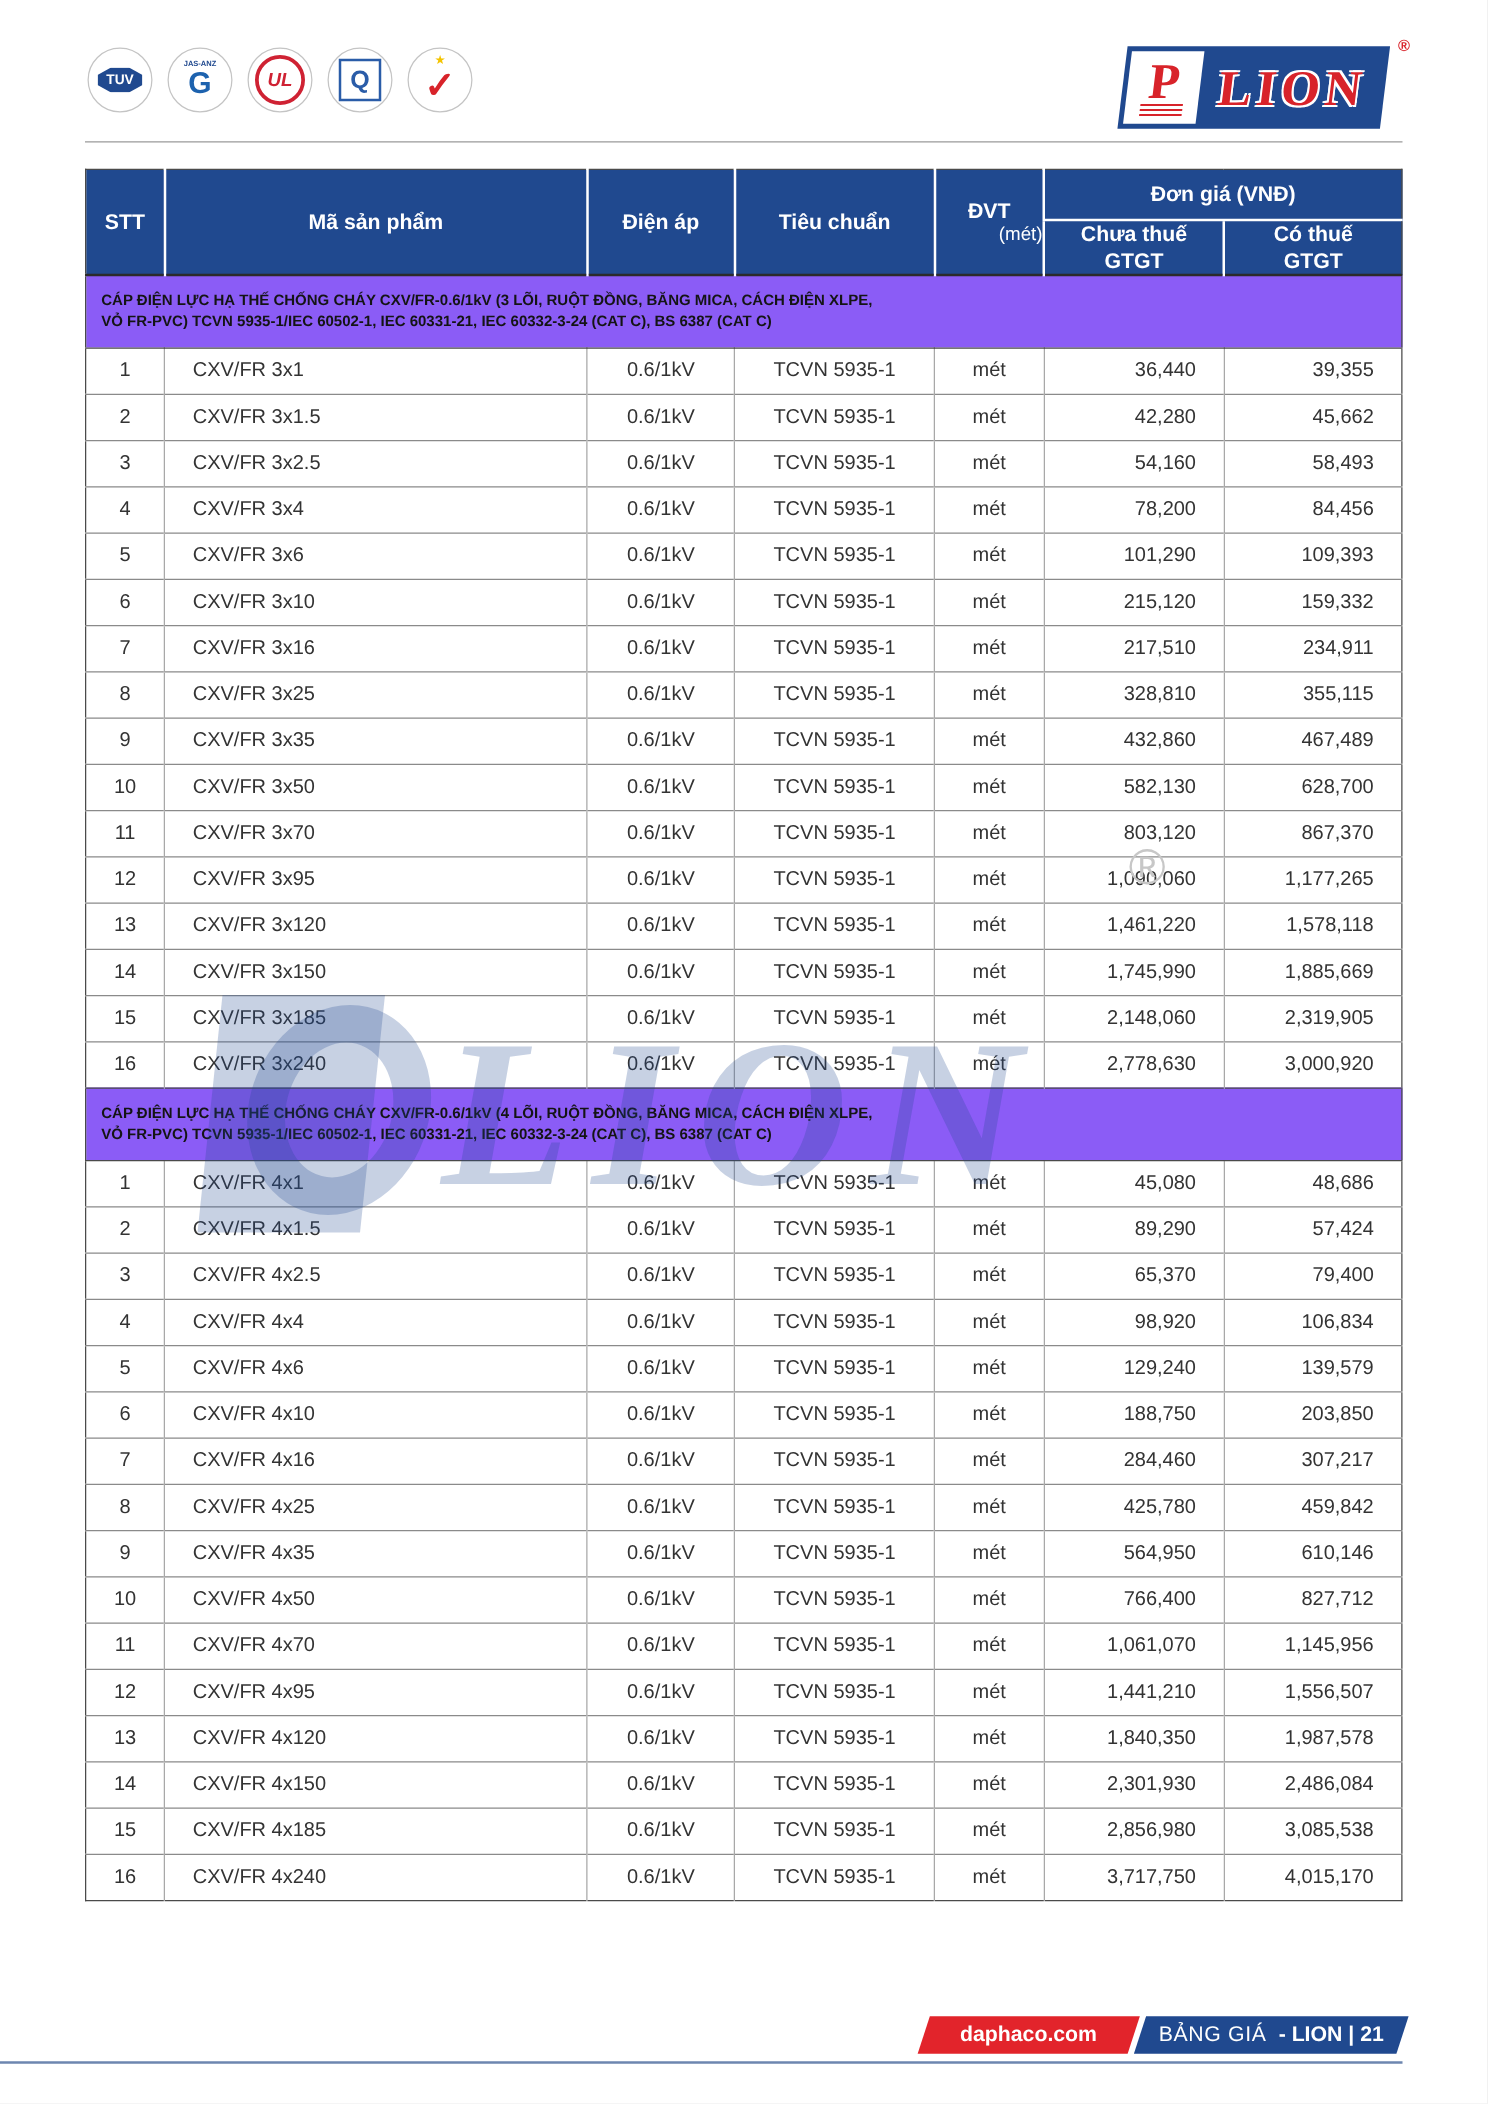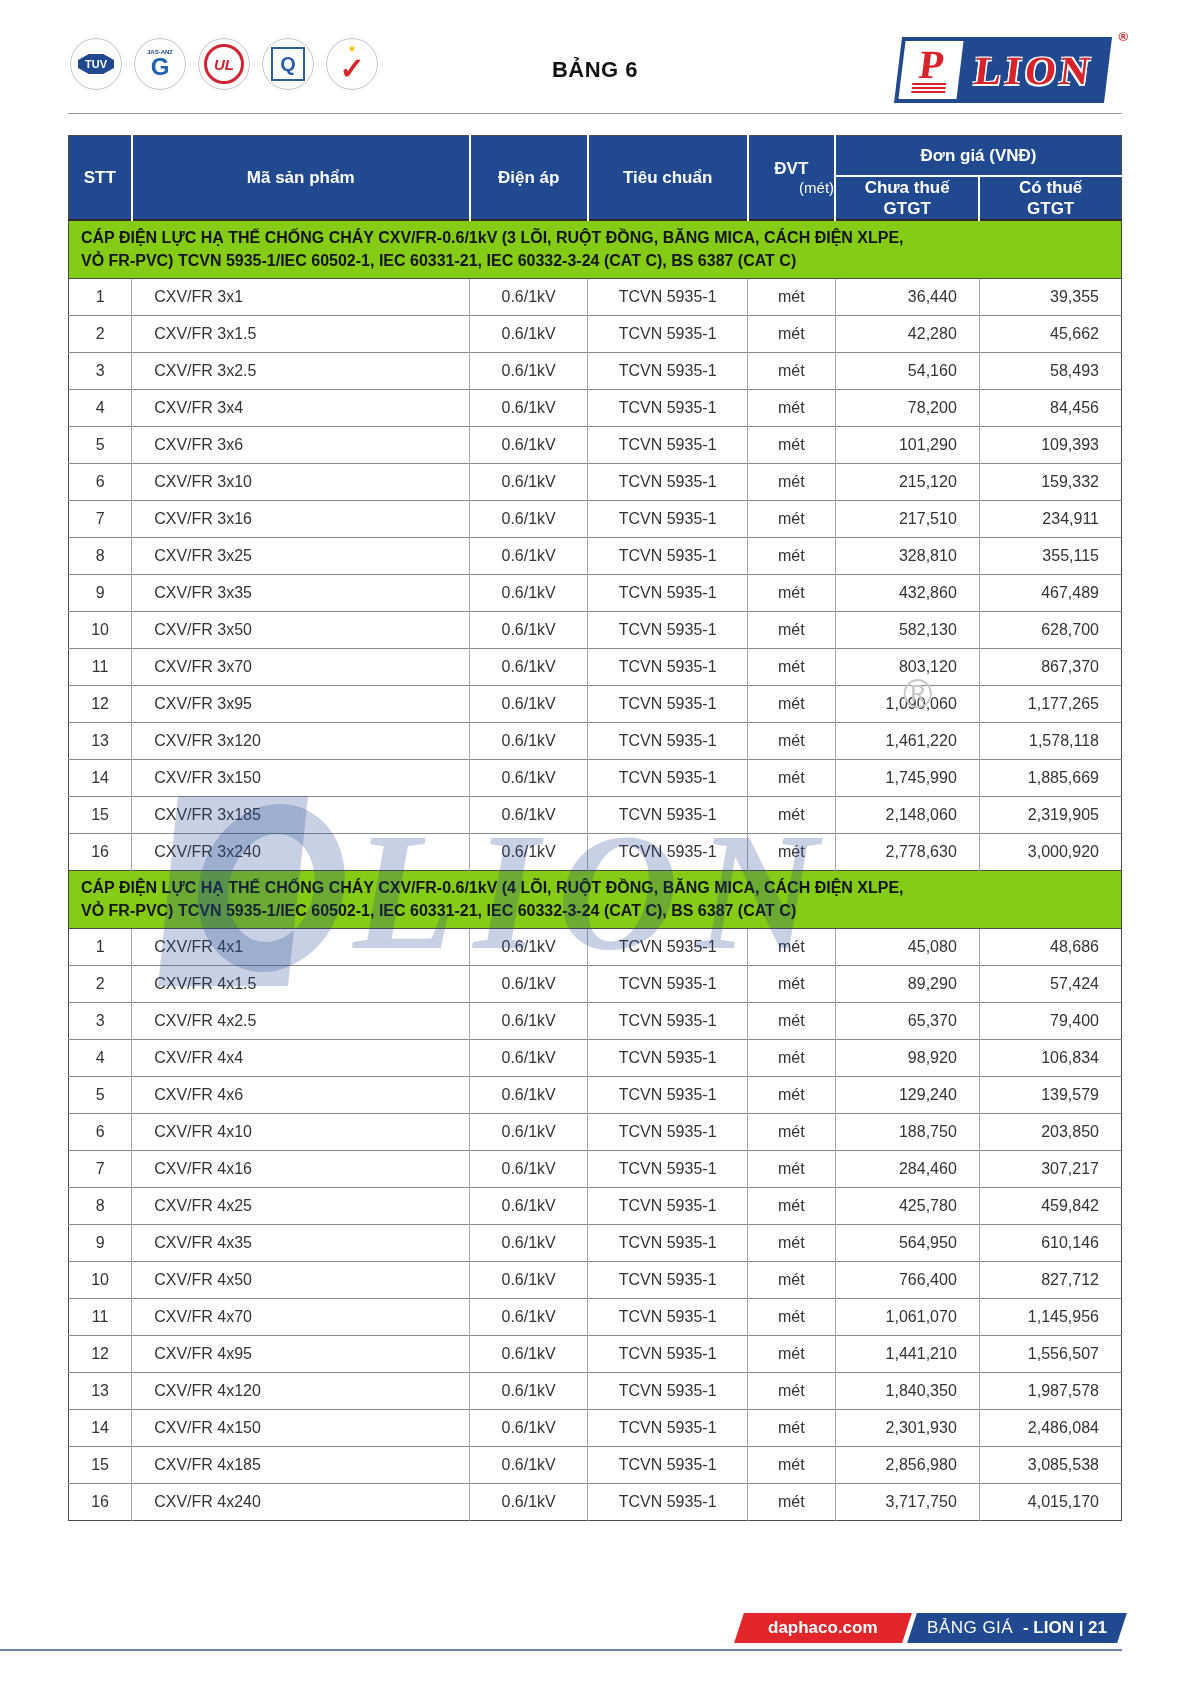--- a/index.html
+++ b/index.html
@@ -80,21 +80,21 @@
     vertical-align:middle; text-align:center; line-height:1.25;
   }
   thead tr.tier1 th { height:40px; }
   thead tr.tier2 th { height:44px; }
   thead th.wsep { border-left:2.5px solid #fff; }
   thead tr.tier2 th { border-top:2.5px solid #fff; }
   thead { border-bottom:2px solid #2b2b2b; }
   .unit-sub { font-weight:normal; font-size:15px;text-align:right; }
 
   tr.section-row td {
-    height:58px; background:#84cc16; color:#141414; font-weight:bold; font-size:16px;
+    height:58px; background:#8b5cf6; color:#141414; font-weight:bold; font-size:12px;
     padding-left:12px; line-height:1.45; vertical-align:middle;
     border-top:1.2px solid #4a4a4a; border-bottom:1.2px solid #4a4a4a;
   }
   tr.data-row td {
     height:37px; font-size:16px; color:#333; vertical-align:middle;
     border-top:1px solid #8a8a8a; border-left:1px solid #a8a8a8;
     background:transparent;
   }
   tr.data-row td:first-child { border-left:none; }
   td.c { text-align:center; }
@@ -158,21 +158,20 @@
       </div>
       <div class="cert-circle">
         <div class="cert-q-square">Q</div>
       </div>
       <div class="cert-circle">
         <div class="cert-star">★</div>
         <div class="cert-check">✓</div>
       </div>
     </div>
 
-    <div class="page-title">BẢNG 6</div>
 
     <div class="brand">
       <div class="brand-box">
         <div class="brand-p-panel">
           <div class="brand-p">P</div>
           <div class="brand-p-stripes"></div>
         </div>
         <div class="brand-word">LION</div>
       </div>
       <span class="brand-reg">®</span>

